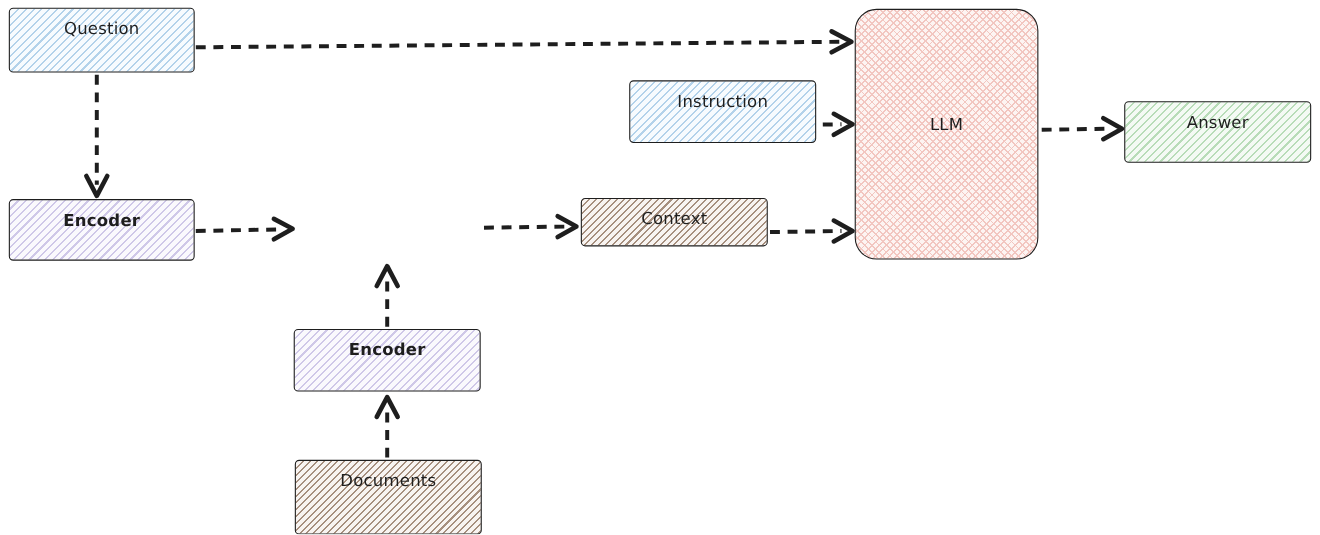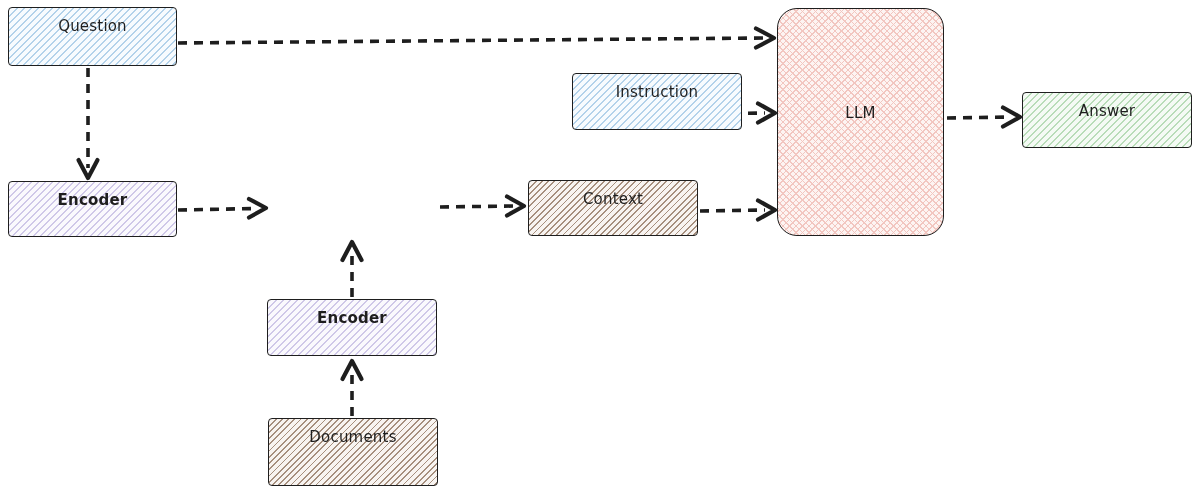--- a/index.html
+++ b/index.html
@@ -145,21 +145,21 @@
 
   <div class="node fill-blue" style="left:528px; top:73px; width:170px; height:57px;margin-left:44px;">
     <span class="label">Instruction</span>
   </div>
 
   <div class="node fill-purple" style="left:8px; top:181px; width:169px; height:56px;">
     <span class="label">Encoder</span>
   </div>
 
 
-  <div class="node fill-brown" style="left:528px; top:180px; width:170px; height:56px;">
+  <div class="node fill-brown" style="left:528px; top:180px; width:170px; height:44px;">
     <span class="label">Context</span>
   </div>
 
   <div class="node fill-pink llm" style="left:777px; top:8px; width:167px; height:228px;">
     <span class="label">LLM</span>
   </div>
 
   <div class="node fill-green" style="left:1022px; top:92px; width:170px; height:56px;">
     <span class="label">Answer</span>
   </div>

